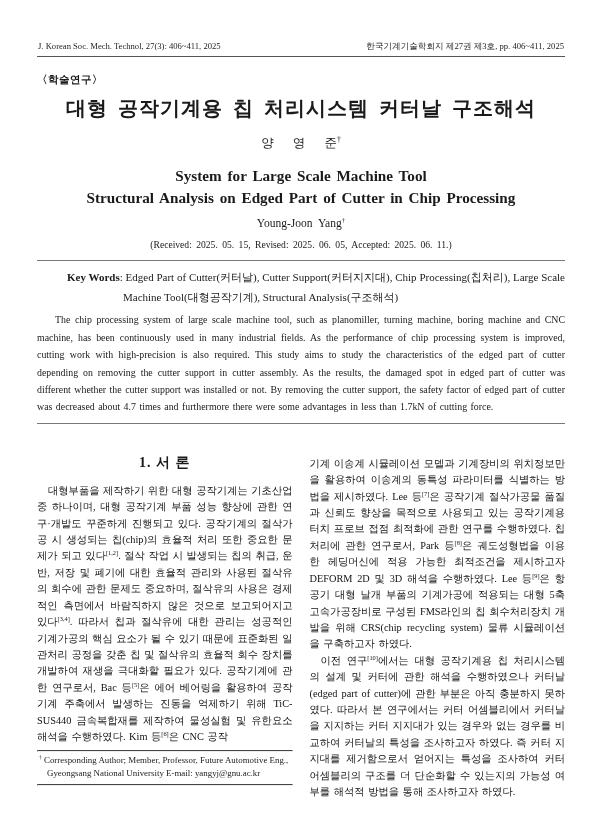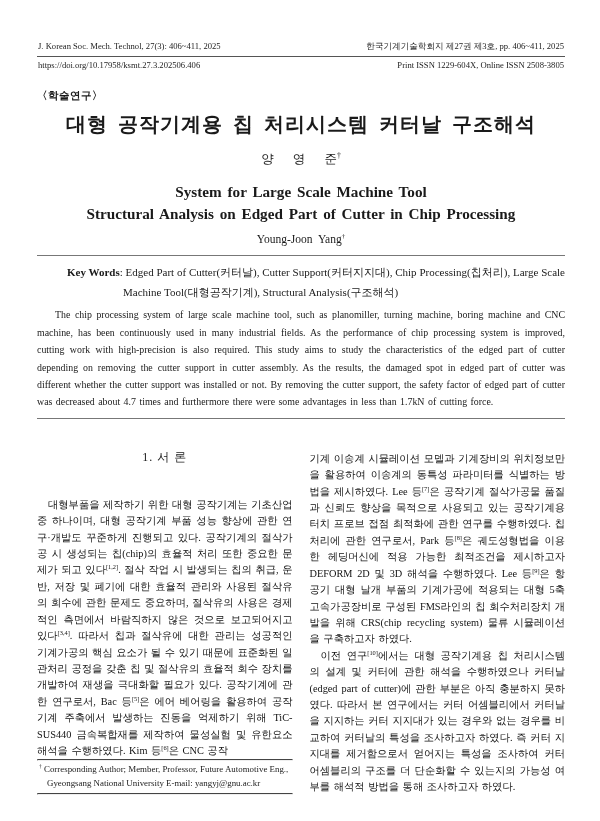--- a/index.html
+++ b/index.html
@@ -39,21 +39,21 @@
   .keywords b { font-weight: bold; }
   .abstract-title { text-align: center; font-size: 10.8px; font-weight: bold; margin-top: 11px; }
   .abstract {
     font-size: 9.9px; line-height: 1.76; margin-top: 4px;
     text-align: justify; text-indent: 18px; word-spacing: 1px;
   }
   .ab-rule { margin-top: 7px; border-top: 1px solid #777; }
   
   .columns { display: flex; gap: 17px; margin-top: 30px; height: 332px; }
   .col { width: 50%; display: flex; flex-direction: column; }
-  .sec-title { text-align: center; font-size: 12px; font-weight: normal; margin-bottom: 31px; letter-spacing: 1px; }
+  .sec-title { text-align: center; font-size: 14px; font-weight: bold; margin-bottom: 11px; letter-spacing: 1px; }
   .body-par {
     font-size: 10.3px; line-height: 16.4px; text-align: justify;
     text-indent: 11px; word-spacing: 1px; color: #111;
   }
   .col-right { padding-top: 2px; }
   
   .footnote-wrap { margin-top: auto; }
   .fn-rule { border-top: 1.4px solid #444; }
   .footnote {
     font-size: 8.9px; line-height: 1.5; padding: 2px 0 3px 10px;
@@ -65,39 +65,36 @@
 <body>
 
 <div class="page">
 
   <div class="jheader">
     <div class="row">
       <span>J. Korean Soc. Mech. Technol, 27(3): 406~411, 2025</span>
       <span>한국기계기술학회지 제27권 제3호, pp. 406~411, 2025</span>
     </div>
     <hr class="hrule">
-    <div class="row row2">
-      <span>https://doi.org/10.17958/ksmt.27.3.202506.406</span>
-      <span>Print ISSN 1229-604X, Online ISSN 2508-3805</span>
-    </div>
   </div>
 
   <div class="article-type">〈학술연구〉</div>
 
   <h1 class="title-ko">대형 공작기계용 칩 처리시스템 커터날 구조해석</h1>
 
   <div class="author-ko"><span>양 영 준</span><sup>†</sup></div>
 
   <div class="title-en">
     <div>System for Large Scale Machine Tool</div>
     <div>Structural Analysis on Edged Part of Cutter in Chip Processing</div>
   </div>
 
   <div class="author-en"><span>Young-Joon Yang</span><sup>†</sup></div>
 
+  <div class="dates">(Received:  2025. 05. 15,  Revised:  2025. 06. 05,  Accepted:  2025. 06. 11.)</div>
 
   <hr class="hrule kw-rule">
   <div class="keywords"><b>Key Words</b><span>: </span><span>Edged Part of Cutter(커터날), Cutter Support(커터지지대), Chip Processing(칩처리), Large Scale Machine Tool(대형공작기계), Structural Analysis(구조해석)</span></div>
 
   <p class="abstract">The chip processing system of large scale machine tool, such as planomiller, turning machine, boring machine and CNC machine, has been continuously used in many industrial fields. As the performance of chip processing system is improved, cutting work with high-precision is also required. This study aims to study the characteristics of the edged part of cutter depending on removing the cutter support in cutter assembly. As the results, the damaged spot in edged part of cutter was different whether the cutter support was installed or not. By removing the cutter support, the safety factor of edged part of cutter was decreased about 4.7 times and furthermore there were some advantages in less than 1.7kN of cutting force.</p>
   <hr class="hrule ab-rule">
 
   <div class="columns">
 
     <div class="col col-left">

